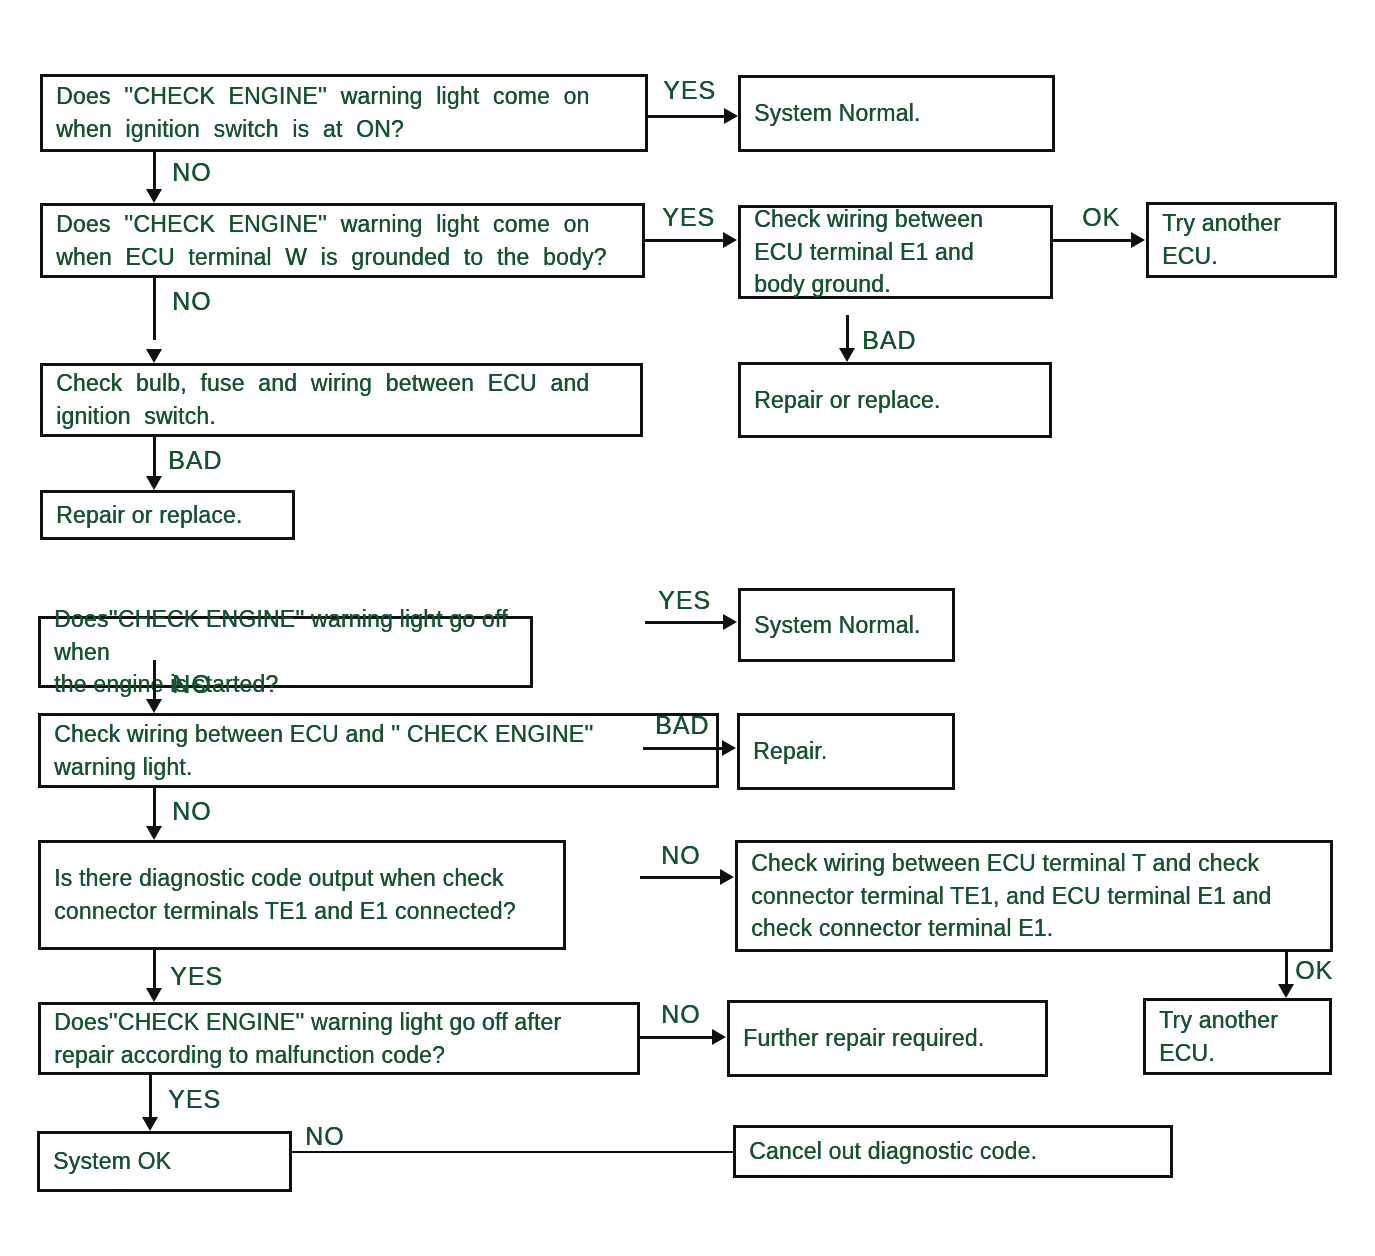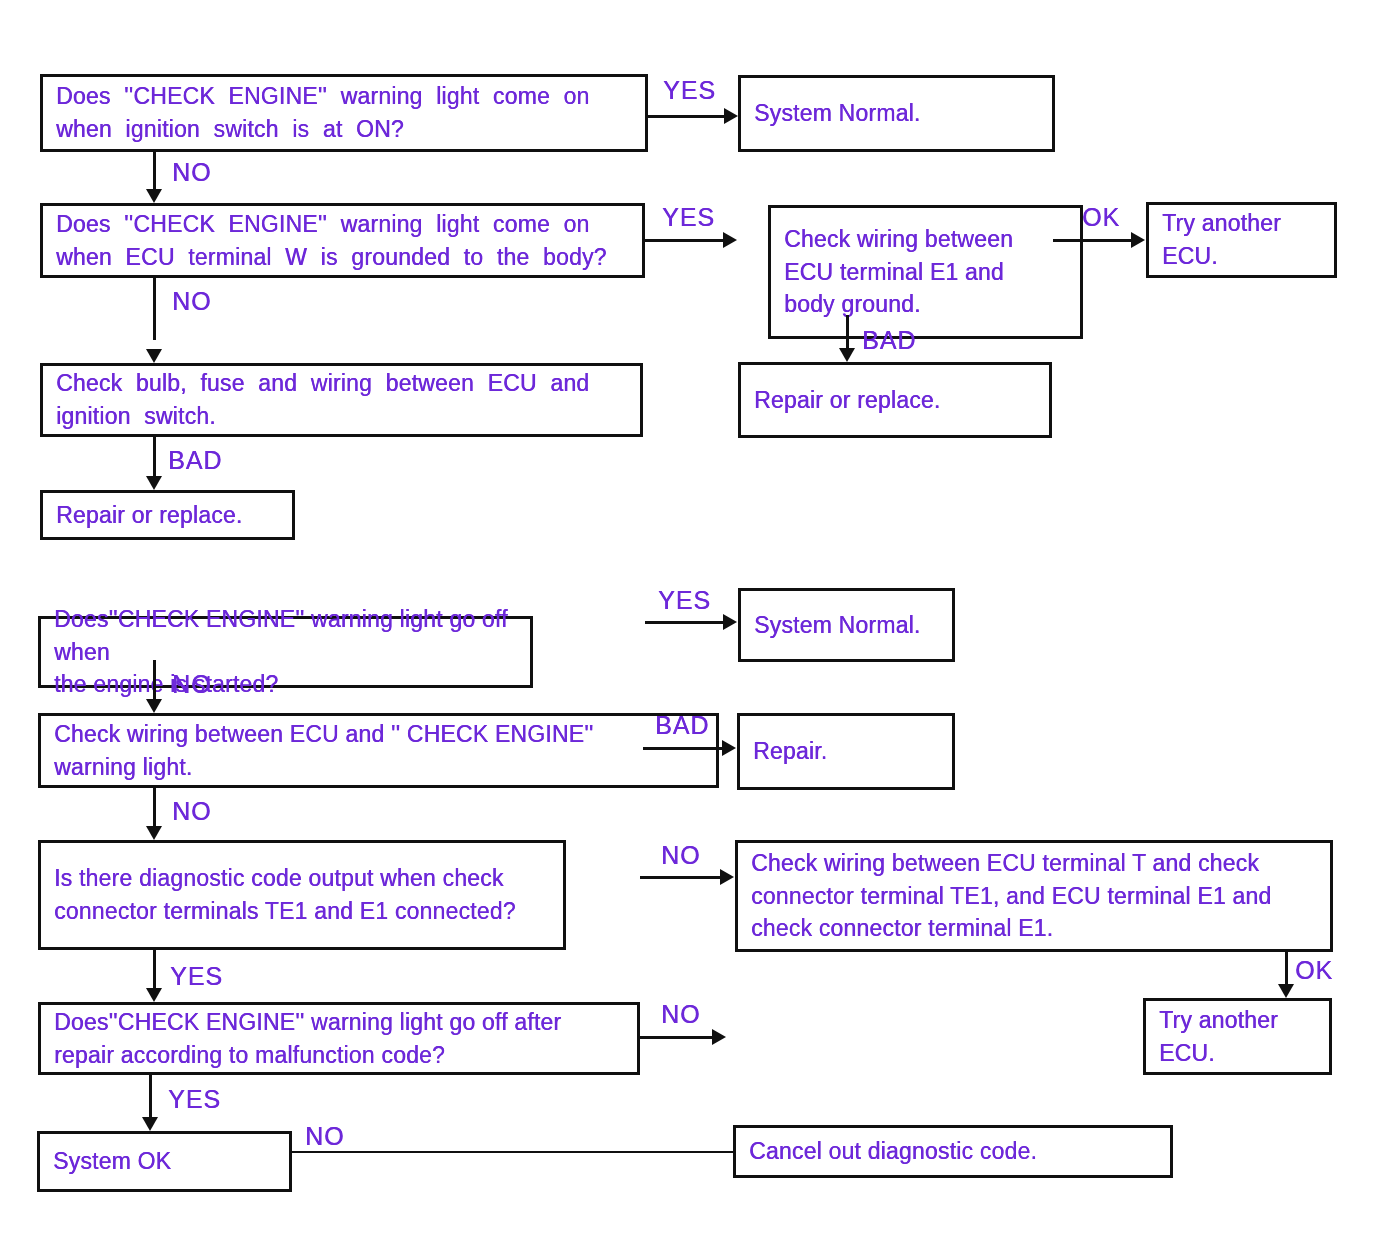--- a/index.html
+++ b/index.html
@@ -1,18 +1,18 @@
 <!DOCTYPE html>
 <html><head>
 <meta charset="utf-8">
 <style>
   html,body{margin:0;padding:0;background:#ffffff;}
   .page{
     position:relative;width:1375px;height:1256px;background:#ffffff;
-    font-family:"Liberation Sans",sans-serif;color:#6d28d9;overflow:hidden;
+    font-family:"Liberation Sans",sans-serif;color:#14532d;overflow:hidden;
   }
   .box{
     position:absolute;border:3px solid #101010;background:#ffffff;box-sizing:border-box;
     display:flex;align-items:center;padding:2px 13px;font-size:23px;line-height:1.42;
     white-space:pre-line;letter-spacing:.2px;text-shadow:.4px 0 0 currentColor;
   }
   .sp{word-spacing:7px;}
   .lbl{
     position:absolute;font-size:25px;letter-spacing:1px;
     text-shadow:.4px 0 0 currentColor;
@@ -26,21 +26,21 @@
 </head>
 <body>
 
 <div class="page">
 
   <div class="box sp" style="left:40px;top:74px;width:608px;height:78px">Does ''CHECK ENGINE'' warning light come on
 when ignition switch is at ON?</div>
   <div class="box" style="left:738px;top:75px;width:317px;height:77px">System Normal.</div>
   <div class="box sp" style="left:40px;top:203px;width:605px;height:75px">Does ''CHECK ENGINE'' warning light come on
 when ECU terminal W is grounded to the body?</div>
-  <div class="box" style="left:768px;top:205px;width:315px;height:134px">Check wiring between
+  <div class="box" style="left:738px;top:205px;width:315px;height:94px">Check wiring between
 ECU terminal E1 and
 body ground.</div>
   <div class="box" style="left:1146px;top:202px;width:191px;height:76px">Try another
 ECU.</div>
   <div class="box" style="left:738px;top:362px;width:314px;height:76px">Repair or replace.</div>
   <div class="box sp" style="left:40px;top:363px;width:603px;height:74px">Check bulb, fuse and wiring between ECU and
 ignition switch.</div>
   <div class="box" style="left:40px;top:490px;width:255px;height:50px">Repair or replace.</div>
 
   <div class="box" style="left:38px;top:616px;width:495px;height:72px">Does''CHECK ENGINE'' warning light go off when
@@ -49,20 +49,21 @@
   <div class="box" style="left:38px;top:713px;width:681px;height:75px">Check wiring between ECU and '' CHECK ENGINE''
 warning light.</div>
   <div class="box" style="left:737px;top:713px;width:218px;height:77px">Repair.</div>
   <div class="box" style="left:38px;top:840px;width:528px;height:110px">Is there diagnostic code output when check
 connector terminals TE1 and E1 connected?</div>
   <div class="box" style="left:735px;top:840px;width:598px;height:112px">Check wiring between ECU terminal T and check
 connector terminal TE1, and ECU terminal E1 and
 check connector terminal E1.</div>
   <div class="box" style="left:38px;top:1002px;width:602px;height:73px">Does''CHECK ENGINE'' warning light go off after
 repair according to malfunction code?</div>
+  <div class="box" style="left:727px;top:1000px;width:321px;height:77px">Further repair required.</div>
   <div class="box" style="left:1143px;top:998px;width:189px;height:77px">Try another
 ECU.</div>
   <div class="box" style="left:37px;top:1131px;width:255px;height:61px">System OK</div>
   <div class="box" style="left:733px;top:1125px;width:440px;height:53px">Cancel out diagnostic code.</div>
 
   <div class="vl" style="left:153px;top:152px;height:40px"></div>
   <div class="ad" style="left:146px;top:189px"></div>
 
   <div class="vl" style="left:153px;top:278px;height:62px"></div>
   <div class="ad" style="left:146px;top:349px"></div>

